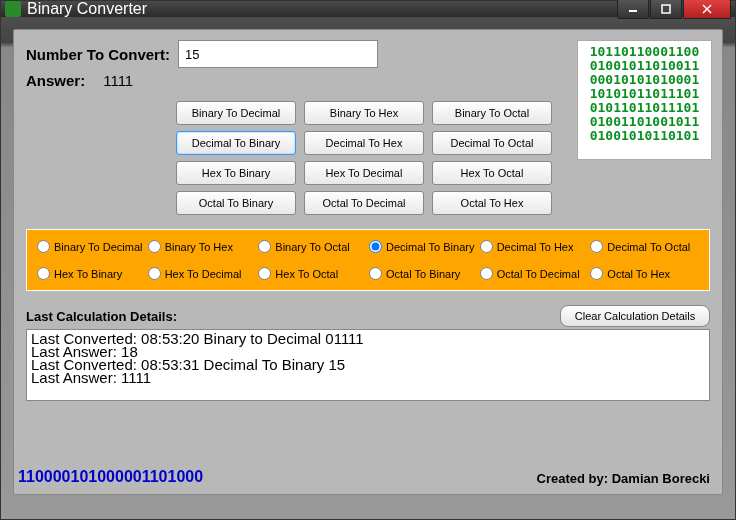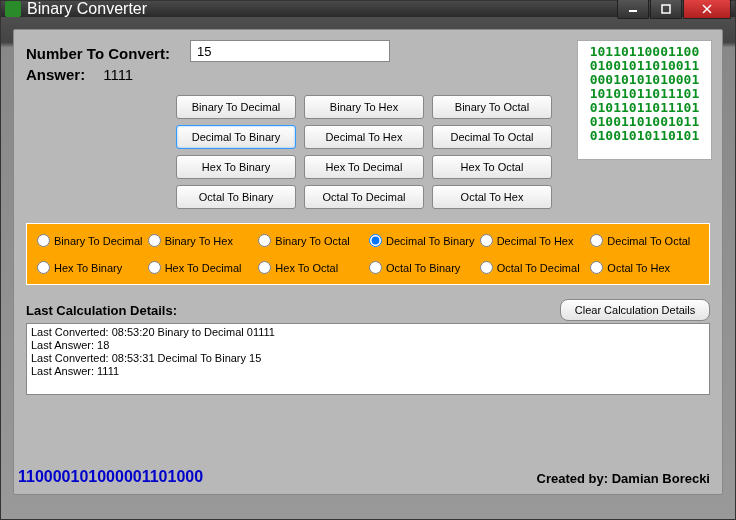--- a/index.html
+++ b/index.html
@@ -7,36 +7,36 @@
   .window { width: 736px; height: 520px; background: linear-gradient(to bottom, #555 0%, #444 8%, #888 9%, #999 100%); border: 1px solid #333; }
   .titlebar { height: 16px; background: linear-gradient(to bottom, #4a4a4a, #2a2a2a); display: flex; align-items: center; padding: 0 4px; color: #fff; font-size: 16px; }
   .titlebar .icon { width: 16px; height: 16px; background: #2a8b2a; border-radius: 2px; margin-right: 6px; }
   .titlebar .title { flex: 1; }
   .titlebar .btns { display: flex; }
   .winbtn { width: 32px; height: 20px; background: linear-gradient(to bottom, #555, #333); border: 1px solid #222; color: #fff; font-size: 12px; display: flex; align-items: center; justify-content: center; margin-left: 1px; cursor: pointer; }
   .winbtn.close { width: 48px; background: linear-gradient(to bottom, #e04040, #b02020); border-radius: 0 2px 0 0;}
   .winbtn.min { border-radius: 0 0 0 2px;}
   .client { padding: 12px; height: calc(100% - 28px); position: relative; }
   .panel { background: #b8b8b8; border: 1px solid #888; border-radius: 2px; height: 100%; padding: 10px 12px; position: relative; }
-  .toprow { display: flex; align-items: flex-end; margin-bottom: 4px; gap: 12px; }
+  .toprow { display: flex; align-items: center; margin-bottom: 4px; }
   .lbl { font-size: 15px; font-weight: bold; }
-  .input { width: 200px; height: 22px; border: 1px solid #888; background: #fff; padding: 1px 6px; font-size: 13px; margin-left: 8px; }
+  .input { width: 200px; height: 28px; border: 1px solid #888; background: #fff; padding: 1px 6px; font-size: 13px; margin-left: 8px; }
   .answerrow { display: flex; align-items: center; margin-bottom: 12px; font-size: 15px; font-weight: bold; }
   .answerrow .ans { margin-left: 18px; font-weight: normal;}
   .binimg { position: absolute; top: 10px; right: 10px; width: 135px; height: 120px; background: #fff; border: 1px solid #aaa; padding: 4px 11px; font-family: monospace; font-size: 13px; font-weight: bold; color: #0a9020; line-height: 14px; letter-spacing: 0px; overflow: hidden; text-align: center;}
   .btngrid { display: grid; grid-template-columns: repeat(3, 120px); gap: 6px 8px; margin-left: 150px; margin-bottom: 14px; }
   .cbtn { height: 24px; background: linear-gradient(to bottom, #fefefe, #e8e8e8); border: 1px solid #888; border-radius: 3px; font-size: 11px; cursor: pointer; }
   .cbtn.active { border: 1px solid #3399ff; box-shadow: 0 0 2px #66bbff inset; }
   .radiobox { background: #ffa500; border: 1px solid #fff; padding: 10px 10px; display: grid; grid-template-columns: repeat(6, 1fr); gap: 14px 2px; margin-bottom: 14px; }
   .radioitem { display: flex; align-items: center; font-size: 11px; color: #000; white-space: nowrap;}
   .radioitem input { margin-right: 4px; }
   .detailsHdr { display: flex; align-items: center; justify-content: space-between; margin-bottom: 2px;}
   .detailsHdr .lbl2 { font-size: 13px; font-weight: bold; }
   .clearbtn { width: 150px; height: 22px; background: linear-gradient(to bottom, #fefefe, #e4e4e4); border: 1px solid #888; border-radius: 8px; font-size: 11px; cursor: pointer; }
-  .detailsbox { background: #fff; border: 1px solid #888; height: 72px; padding: 2px 4px; font-size: 11px; line-height: 13px; overflow: hidden;}
+  .detailsbox { background: #fff; border: 1px solid #888; height: 72px; padding: 2px 4px; font-size: 15px; line-height: 13px; overflow: hidden;}
   .bottombin { position: absolute; bottom: 8px; left: 4px; font-size: 16px; font-weight: bold; color: #0000cc; }
   .credit { position: absolute; bottom: 8px; right: 12px; font-size: 13px; font-weight: bold; }
 </style>
 </head>
 <body>
 
 <div class="window">
   <div class="titlebar">
     <div class="icon"></div>
     <div class="title">Binary Converter</div>

